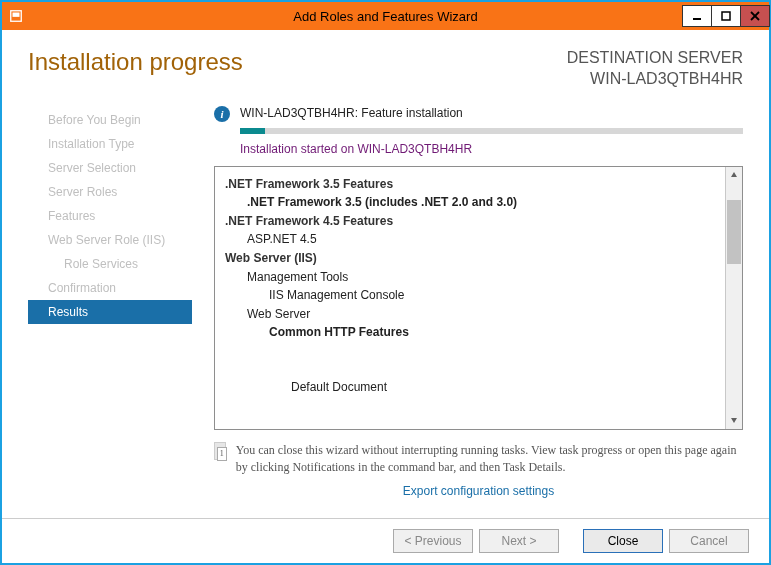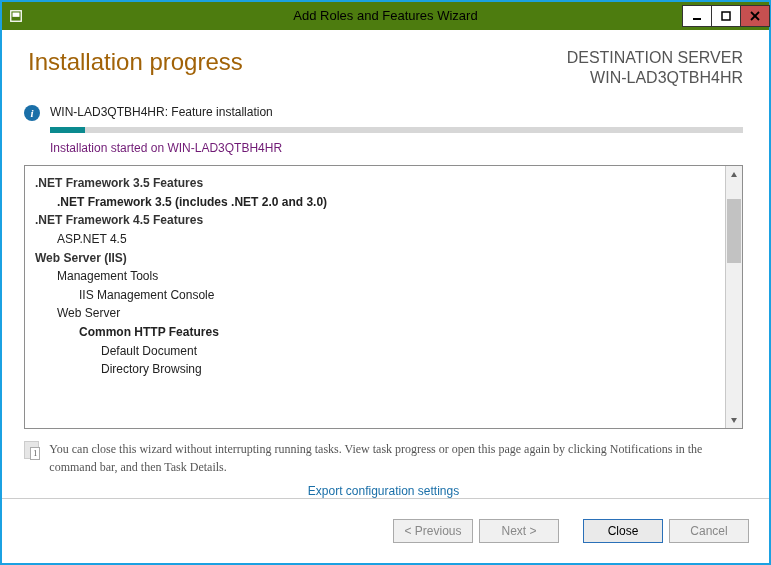--- a/index.html
+++ b/index.html
@@ -16,21 +16,21 @@
   .window {
     width: 771px;
     height: 565px;
     border: 2px solid #1ba1e2;
     display: flex;
     flex-direction: column;
     background: #fff;
   }
   .titlebar {
     height: 28px;
-    background: #4d7c0f;
+    background: #f97316;
     display: flex;
     align-items: center;
     color: #000;
     position: relative;
   }
   .titlebar .sysicon {
     width: 20px;
     height: 20px;
     margin-left: 4px;
     display: flex;
@@ -146,21 +146,21 @@
   .feature-list {
     flex: 1;
     padding: 8px 10px;
     overflow: hidden;
     font-size: 12px;
     line-height: 1.55;
   }
   .feature-list .lvl0 { padding-left: 0; font-weight: 600; color:#333; }
   .feature-list .lvl1 { padding-left: 22px; }
   .feature-list .lvl2 { padding-left: 44px; }
-  .feature-list .lvl3 { padding-left: 66px; }
+  .feature-list .lvl3 { padding-left: 66px; margin-top: 36px; }
   .feature-list .bold { font-weight: 600; }
   .vscroll {
     width: 17px;
     border-left: 1px solid #c8c8c8;
     background: #f0f0f0;
     display: flex;
     flex-direction: column;
   }
   .vs-btn {
     height: 17px;
@@ -181,21 +181,21 @@
   .note-icon {
     width:18px; height:18px; background:#e6e6e6; border:1px solid #ccc;
     display:flex; align-items:flex-end; justify-content:flex-end;
     font-size:9px; color:#555; position:relative;
   }
   .note-icon::after { content:"1"; position:absolute; right:-2px; bottom:-2px;
     background:#fff; border:1px solid #aaa; font-size:8px; padding:0 2px;}
   .export-link { color:#1a6fa8; margin-top:8px; font-size:12px; cursor:pointer;text-align:center; }
   .footer {
     border-top: 1px solid #ccc;
-    padding: 20px 20px;
+    padding: 10px 20px;
     display: flex;
     justify-content: flex-end;
     gap: 6px;
   }
   .btn {
     min-width: 80px;
     height: 24px;
     border: 1px solid #aaa;
     background: #f0f0f0;
     font-size: 12px;
@@ -241,20 +241,31 @@
   <div class="body">
     <div class="header-row">
       <div class="page-title">Installation progress</div>
       <div class="dest">
         <div>DESTINATION SERVER</div>
         <div>WIN-LAD3QTBH4HR</div>
       </div>
     </div>
 
     <div class="content-row">
+      <div class="sidebar" id="sidebar">
+          <div class="sidebar-item">Before You Begin</div>
+          <div class="sidebar-item">Installation Type</div>
+          <div class="sidebar-item">Server Selection</div>
+          <div class="sidebar-item">Server Roles</div>
+          <div class="sidebar-item">Features</div>
+          <div class="sidebar-item">Web Server Role (IIS)</div>
+          <div class="sidebar-item indent">Role Services</div>
+          <div class="sidebar-item">Confirmation</div>
+          <div class="sidebar-item active">Results</div>
+        </div>
 
       <div class="main">
 
         <div class="status-row">
           <div class="info-icon">i</div>
           <div class="status-text">WIN-LAD3QTBH4HR: Feature installation</div>
         </div>
         <div class="progress-wrap">
           <div class="progress">
             <div class="progress-fill" id="progress-fill" style="width: 5%;"></div>

